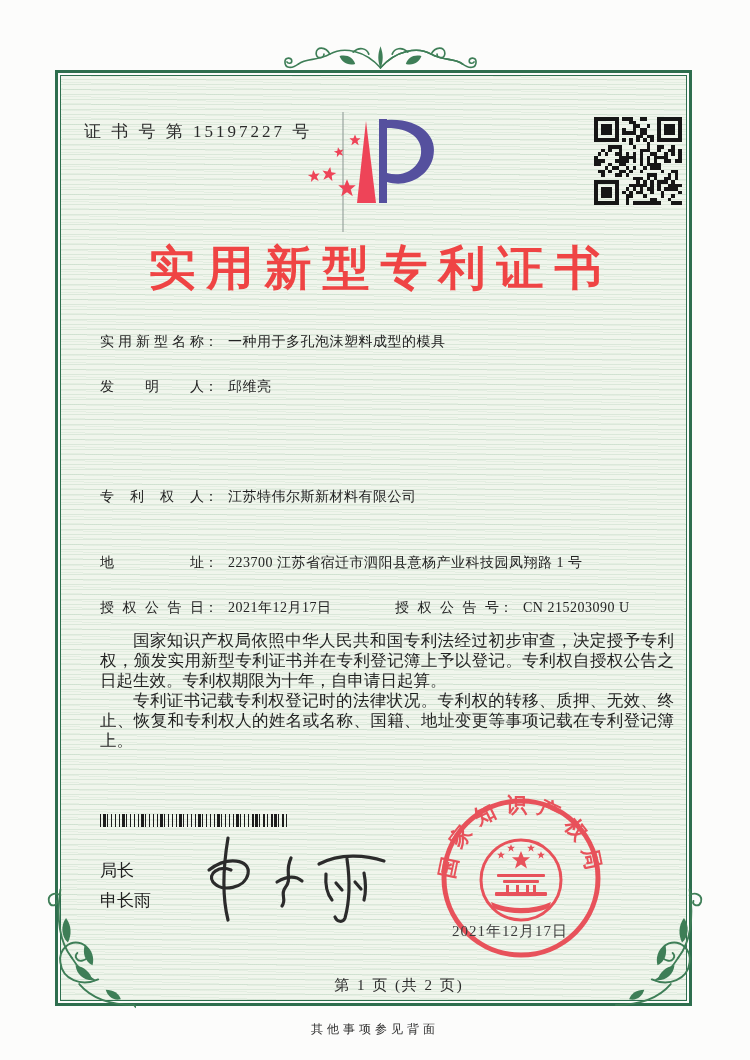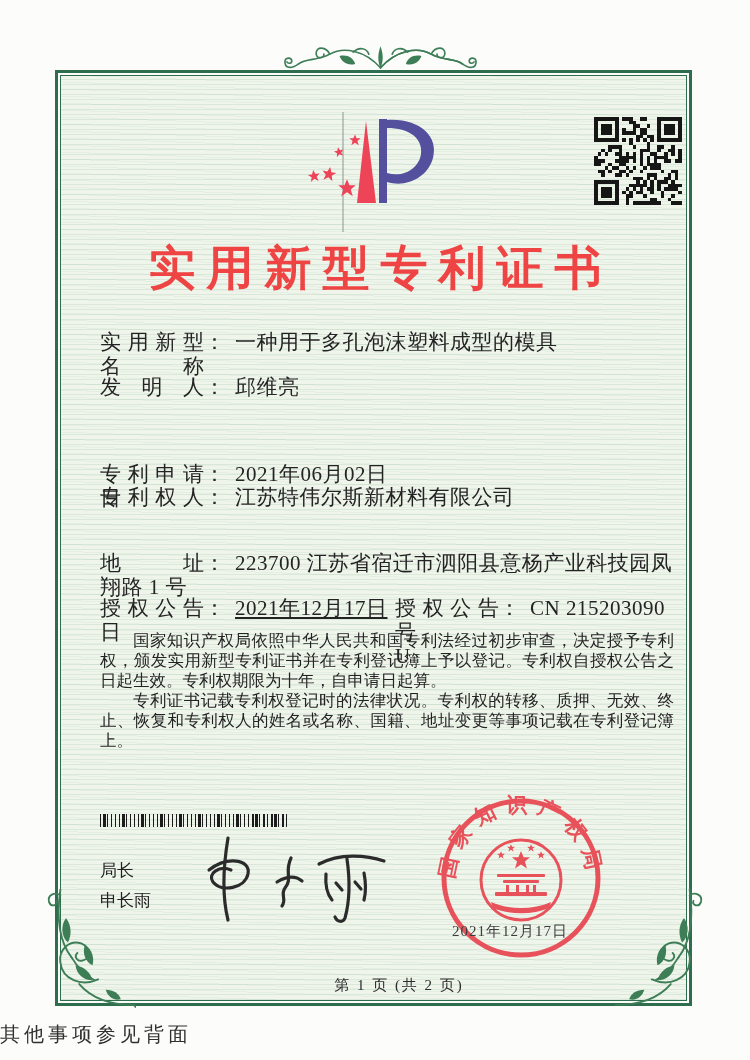--- a/index.html
+++ b/index.html
@@ -28,26 +28,26 @@
   
   .cert-no{position:absolute; left:84px; top:120px; font-size:17px; letter-spacing:3px; color:#2b2b2b;}
   .logo{position:absolute; left:303px; top:108px; width:150px; height:128px;}
   .qr{position:absolute; left:594px; top:117px; width:88px; height:88px;}
   .title{
     position:absolute; left:0; top:237px; width:100%;
     text-align:center; font-size:47px; font-weight:bold; letter-spacing:11px;
     text-indent:11px; color:#ef4444;
   }
   
-  .frow{position:absolute; left:100px; right:68px; height:24px; line-height:24px; font-size:21px; color:#232323;}
+  .frow{position:absolute; left:100px; right:68px; height:24px; line-height:24px; font-size:14px; color:#232323;}
   .flabel{display:inline-block; width:104px; text-align:justify; text-align-last:justify; vertical-align:top;}
   .fcolon{display:inline-block; margin-right:10px;}
   .fvalue{letter-spacing:.5px;}
   .r1{top:330px;} .r2{top:375px;} .r3{top:419px;} .r4{top:462px;}
-  .r5{top:485px;} .r6{top:551px;} .r7{top:596px;text-decoration:underline;}
+  .r5{top:485px;} .r6{top:551px;} .r7{top:596px;}
   .fgroup2{position:absolute; left:295px; top:0;}
   
   .body-text{
     position:absolute; left:100px; right:76px; top:631px;
     font-size:16.5px; line-height:20px; text-align:justify; color:#232323;
   }
   .body-text p{margin:0; text-indent:2em;}
   
   .barcode{
     position:absolute; left:100px; top:814px; width:190px; height:13px;
@@ -59,21 +59,21 @@
       #1c1c1c 15px 16px, transparent 16px 19px);
   }
   .officer{position:absolute; left:100px; top:856px; font-size:17px; line-height:30px; color:#222;}
   .signature{position:absolute; left:195px; top:830px; width:210px; height:100px;}
   .seal{position:absolute; left:436px; top:793px; width:170px; height:170px; opacity:.92;}
   .seal-date{
     position:absolute; left:452px; top:922px; width:190px;
     font-size:15px; letter-spacing:1px; color:#3d3d3d; z-index:6;
   }
   .page-num{position:absolute; left:0; top:976px; width:100%; text-align:center; font-size:15px; letter-spacing:2px; color:#2b2b2b;padding-left:24px;}
-  .back-note{position:absolute; left:0; top:1021px; width:100%; text-align:left; font-size:20px; letter-spacing:4px; color:#303030;}
+  .back-note{position:absolute; left:0; top:1021px; width:100%; text-align:center; font-size:12px; letter-spacing:4px; color:#303030;}
 </style>
 </head>
 <body>
 
 <div class="page">
 
   <div class="frame">
     <div class="frame-inner"></div>
   </div>
 
@@ -124,20 +124,21 @@
       <path d="M42,72 c6,10 14,18 24,24"></path>
     </g>
     <g fill="#3e7e57">
       <path d="M36,30 c6,8 6,18 2,26 c-7,-6 -8,-18 -2,-26 z"></path>
       <path d="M46,80 c10,2 16,8 18,16 c-10,0 -17,-7 -18,-16 z"></path>
       <path d="M78,106 c8,0 14,4 16,10 c-8,2 -14,-3 -16,-10 z"></path>
       <path d="M56,58 c8,6 10,14 8,22 c-8,-4 -11,-13 -8,-22 z"></path>
     </g>
   </svg>
 
+  <div class="cert-no">证 书 号 第 15197227 号</div>
 
   <svg class="logo" viewBox="0 0 150 128">
     <line x1="40" y1="4" x2="40" y2="124" stroke="#9aa4a0" stroke-width="1.2"></line>
     <polygon points="63,13 54,95 73,95" fill="#ee4458"></polygon>
     <rect x="76" y="11" width="8" height="84" fill="#55509e"></rect>
     <path d="M84,12 C116,10 136,28 130,50 C125,69 104,80 84,74 L84,65 C101,70 116,60 118,46 C120,30 106,20 84,20 Z" fill="#55509e"></path>
     <g fill="#ee4458">
       <path transform="translate(52,32) scale(0.8)" d="M0,-7 L2,-2.2 7,-2.2 3,1.2 4.6,6.6 0,3.4 -4.6,6.6 -3,1.2 -7,-2.2 -2,-2.2 Z"></path>
       <path transform="translate(36,44) scale(0.7) rotate(-12)" d="M0,-7 L2,-2.2 7,-2.2 3,1.2 4.6,6.6 0,3.4 -4.6,6.6 -3,1.2 -7,-2.2 -2,-2.2 Z"></path>
       <path transform="translate(26,66) scale(1.0) rotate(10)" d="M0,-7 L2,-2.2 7,-2.2 3,1.2 4.6,6.6 0,3.4 -4.6,6.6 -3,1.2 -7,-2.2 -2,-2.2 Z"></path>
@@ -443,23 +444,20 @@
   </div>
 
   <div class="title">实用新型专利证书</div>
 
   <div class="frow r1">
     <span class="flabel">实用新型名称</span><span class="fcolon">：</span><span class="fvalue">一种用于多孔泡沫塑料成型的模具</span>
   </div>
   <div class="frow r2">
     <span class="flabel">发明人</span><span class="fcolon">：</span><span class="fvalue">邱维亮</span>
   </div>
-  <div class="frow r4">
-    <span class="flabel">专利申请日</span><span class="fcolon">：</span><span class="fvalue">2021年06月02日</span>
-  </div>
   <div class="frow r5">
     <span class="flabel">专利权人</span><span class="fcolon">：</span><span class="fvalue">江苏特伟尔斯新材料有限公司</span>
   </div>
   <div class="frow r6">
     <span class="flabel">地址</span><span class="fcolon">：</span><span class="fvalue">223700 江苏省宿迁市泗阳县意杨产业科技园凤翔路 1 号</span>
   </div>
   <div class="frow r7">
     <span class="flabel">授权公告日</span><span class="fcolon">：</span><span class="fvalue">2021年12月17日</span>
     <span class="fgroup2">
       <span class="flabel">授权公告号</span><span class="fcolon">：</span><span class="fvalue">CN 215203090 U</span>

